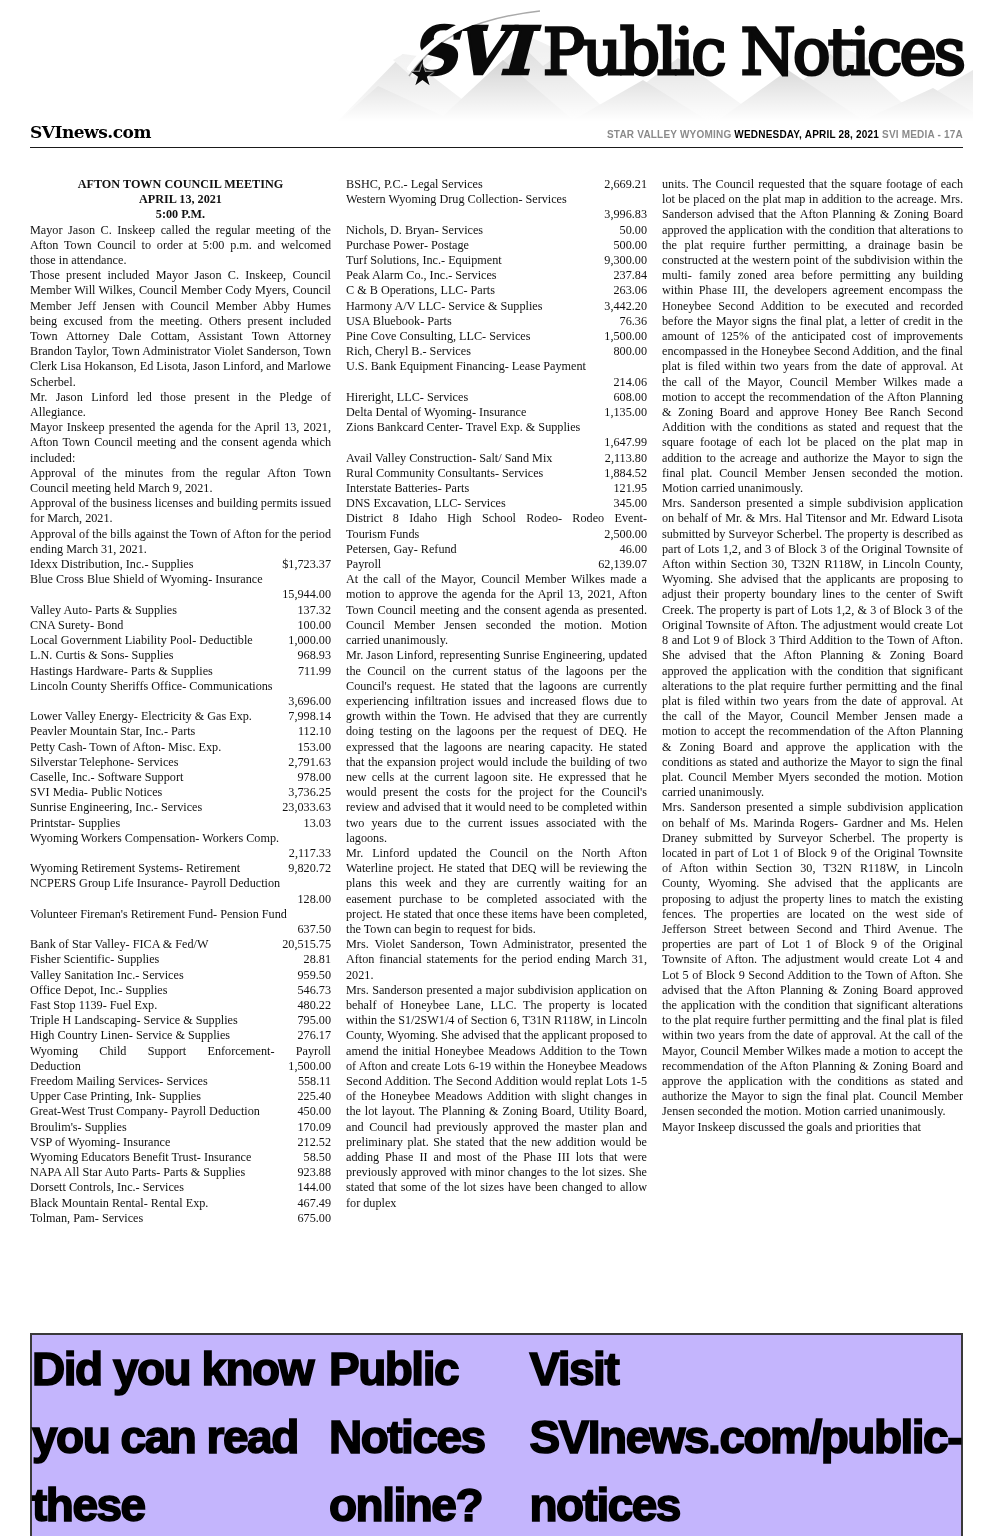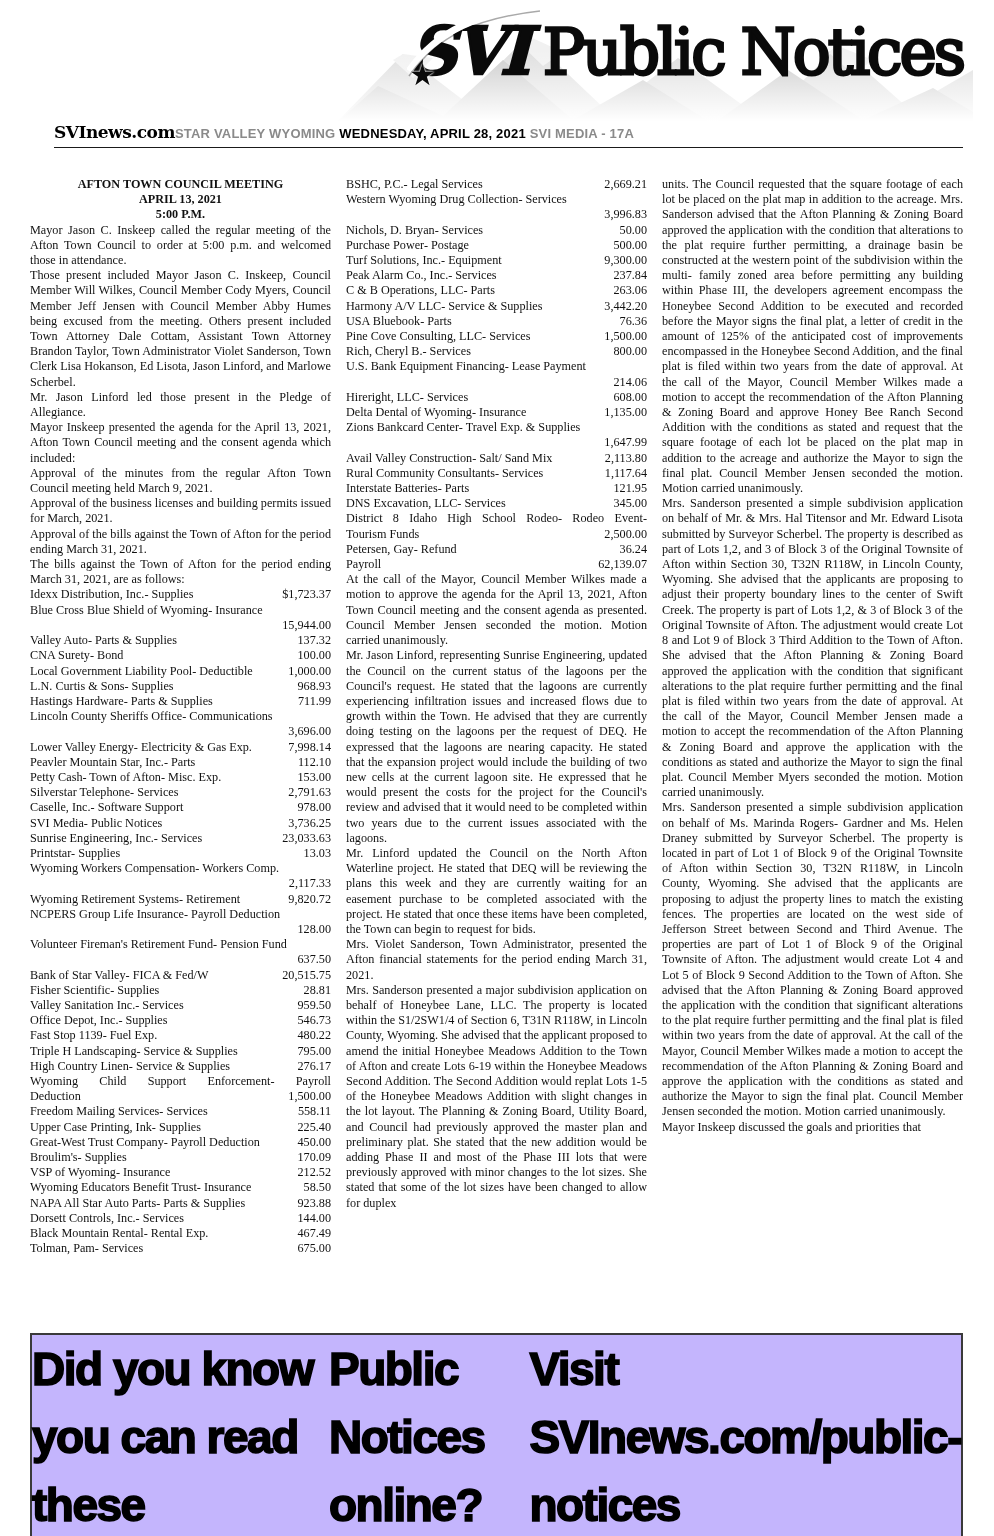--- a/index.html
+++ b/index.html
@@ -14,24 +14,24 @@
                    background:linear-gradient(180deg, rgba(255,255,255,0) 35%, #ffffff 96%); }
   .logo-row { position:absolute; right:0; top:18px; z-index:2; display:flex; align-items:flex-end; white-space:nowrap; }
   .svi-mark { position:relative; display:inline-block; margin-right:10px; }
   .svi-text { font-family:"DejaVu Serif",serif; font-weight:bold; font-style:italic; font-size:66px; line-height:1;
               letter-spacing:-4px; -webkit-text-stroke:2.5px #0a0a0a; color:#0a0a0a; display:inline-block; transform:skew(-4deg); }
   .svi-swoosh { position:absolute; left:-8px; bottom:6px; width:135px; height:75px; z-index:3; pointer-events:none; }
   .svi-star { position:absolute; left:-6px; bottom:-8px; font-size:30px; color:#0a0a0a; z-index:4;
               text-shadow:0 0 2px #fff, 0 0 2px #fff; font-style:normal; }
   .masthead-title { font-family:"DejaVu Serif",serif; font-weight:normal; font-size:63px; line-height:1;
                     letter-spacing:-3px; -webkit-text-stroke:2.8px #0a0a0a; color:#0a0a0a; }
-  .meta-row { position:relative; z-index:2; display:flex; justify-content:flex-start; align-items:baseline;
-              border-bottom:1.6px solid #1a1a1a; padding-bottom:8px; height:26px;margin-left:24px; }
+  .meta-row { position:relative; z-index:2; display:flex; justify-content:space-between; align-items:baseline;
+              border-bottom:1.6px solid #1a1a1a; padding-bottom:8px; height:26px; }
   .site-name { font-family:"DejaVu Serif",serif; font-weight:bold; font-size:17px; letter-spacing:-0.5px; color:#000; }
-  .meta-right { font-family:"Liberation Sans","DejaVu Sans",sans-serif; font-size:13px; font-weight:bold; letter-spacing:.2px; }
+  .meta-right { font-family:"Liberation Sans","DejaVu Sans",sans-serif; font-size:10px; font-weight:bold; letter-spacing:.2px; }
   .meta-gray { color:#8a8a8a; }
   .meta-black { color:#000; }
 
   
   .columns { display:flex; gap:15px; margin-top:29px; height:1122px; overflow:hidden; }
   .column { width:301px; flex:0 0 301px; font-size:12.2px; line-height:15.2px; }
   .heading-line { text-align:center; font-weight:bold; }
   .para { text-align:justify; }
   .bill { display:flex; }
   .bill .bn { text-align:left; }
@@ -88,21 +88,20 @@
         <div class="heading-line">AFTON TOWN COUNCIL MEETING</div>
         <div class="heading-line">APRIL 13, 2021</div>
         <div class="heading-line">5:00 P.M.</div>
         <p class="para">Mayor Jason C. Inskeep called the regular meeting of the Afton Town Council to order at 5:00 p.m. and welcomed those in attendance.</p>
         <p class="para">Those present included Mayor Jason C. Inskeep, Council Member Will Wilkes, Council Member Cody Myers, Council Member Jeff Jensen with Council Member Abby Humes being excused from the meeting.  Others present included Town Attorney Dale Cottam, Assistant Town Attorney Brandon Taylor, Town Administrator Violet Sanderson, Town Clerk Lisa Hokanson, Ed Lisota, Jason Linford, and Marlowe Scherbel.</p>
         <p class="para">Mr. Jason Linford led those present in the Pledge of Allegiance.</p>
         <p class="para">Mayor Inskeep presented the agenda for the April 13, 2021, Afton Town Council meeting and the consent agenda which included:</p>
         <p class="para">Approval of the minutes from the regular Afton Town Council meeting held March 9, 2021.</p>
         <p class="para">Approval of the business licenses and building permits issued for March, 2021.</p>
         <p class="para">Approval of the bills against the Town of Afton for the period ending March 31, 2021.</p>
-        <p class="para">The bills against the Town of Afton for the period ending March 31, 2021, are as follows:</p>
         <div class="bill">
           <span class="bn">Idexx Distribution, Inc.- Supplies</span>
           <span class="ba">$1,723.37</span>
         </div>
         <div class="bill-name-line">Blue Cross Blue Shield of Wyoming- Insurance</div>
         <div class="bill-amount-line">15,944.00</div>
         <div class="bill">
           <span class="bn">Valley Auto- Parts &amp; Supplies</span>
           <span class="ba">137.32</span>
         </div>
@@ -294,38 +293,38 @@
           <span class="ba">1,135.00</span>
         </div>
         <div class="bill-name-line">Zions Bankcard Center- Travel Exp. &amp; Supplies</div>
         <div class="bill-amount-line">1,647.99</div>
         <div class="bill">
           <span class="bn">Avail Valley Construction- Salt/ Sand Mix</span>
           <span class="ba">2,113.80</span>
         </div>
         <div class="bill">
           <span class="bn">Rural Community Consultants- Services</span>
-          <span class="ba">1,117.64</span>
+          <span class="ba">1,884.52</span>
         </div>
         <div class="bill">
           <span class="bn">Interstate Batteries- Parts</span>
           <span class="ba">121.95</span>
         </div>
         <div class="bill">
           <span class="bn">DNS Excavation, LLC- Services</span>
           <span class="ba">345.00</span>
         </div>
         <div class="justify-full">District 8 Idaho High School Rodeo- Rodeo Event-</div>
         <div class="bill">
           <span class="bn">Tourism Funds</span>
           <span class="ba">2,500.00</span>
         </div>
         <div class="bill">
           <span class="bn">Petersen, Gay- Refund</span>
-          <span class="ba">36.24</span>
+          <span class="ba">46.00</span>
         </div>
         <div class="bill">
           <span class="bn">Payroll</span>
           <span class="ba">62,139.07</span>
         </div>
         <p class="para">At the call of the Mayor, Council Member Wilkes made a motion to approve the agenda for the April 13, 2021, Afton Town Council meeting and the consent agenda as presented.  Council Member Jensen seconded the motion.  Motion carried unanimously.</p>
         <p class="para">Mr. Jason Linford, representing Sunrise Engineering, updated the Council on the current status of the lagoons per the Council's request.  He stated that the lagoons are currently experiencing infiltration issues and increased flows due to growth within the Town. He advised that they are currently doing testing on the lagoons per the request of DEQ.  He expressed that the lagoons are nearing capacity.  He stated that the expansion project would include the building of two new cells at the current lagoon site.  He expressed that he would present the costs for the project for the Council's review and advised that it would need to be completed within two years due to the current issues associated with the lagoons.</p>
         <p class="para">Mr. Linford updated the Council on the North Afton Waterline project.  He stated that DEQ will be reviewing the plans this week and they are currently waiting for an easement purchase to be completed associated with the project.  He stated that once these items have been completed, the Town can begin to request for bids.</p>
         <p class="para">Mrs. Violet Sanderson, Town Administrator, presented the Afton financial statements for the period ending March 31, 2021.</p>
         <p class="para">Mrs. Sanderson presented a major subdivision application on behalf of Honeybee Lane, LLC.  The property is located within the S1/2SW1/4 of Section 6, T31N R118W, in Lincoln County, Wyoming.  She advised that the applicant proposed to amend the initial Honeybee Meadows Addition to the Town of Afton and create Lots 6-19 within the Honeybee Meadows Second Addition.  The Second Addition would replat Lots 1-5 of the Honeybee Meadows Addition with slight changes in the lot layout.  The Planning &amp; Zoning Board, Utility Board, and Council had previously approved the master plan and preliminary plat.  She stated that the new addition would be adding Phase II and most of the Phase III lots that were previously approved with minor changes to the lot sizes.  She stated that some of the lot sizes have been changed to allow for duplex</p>

